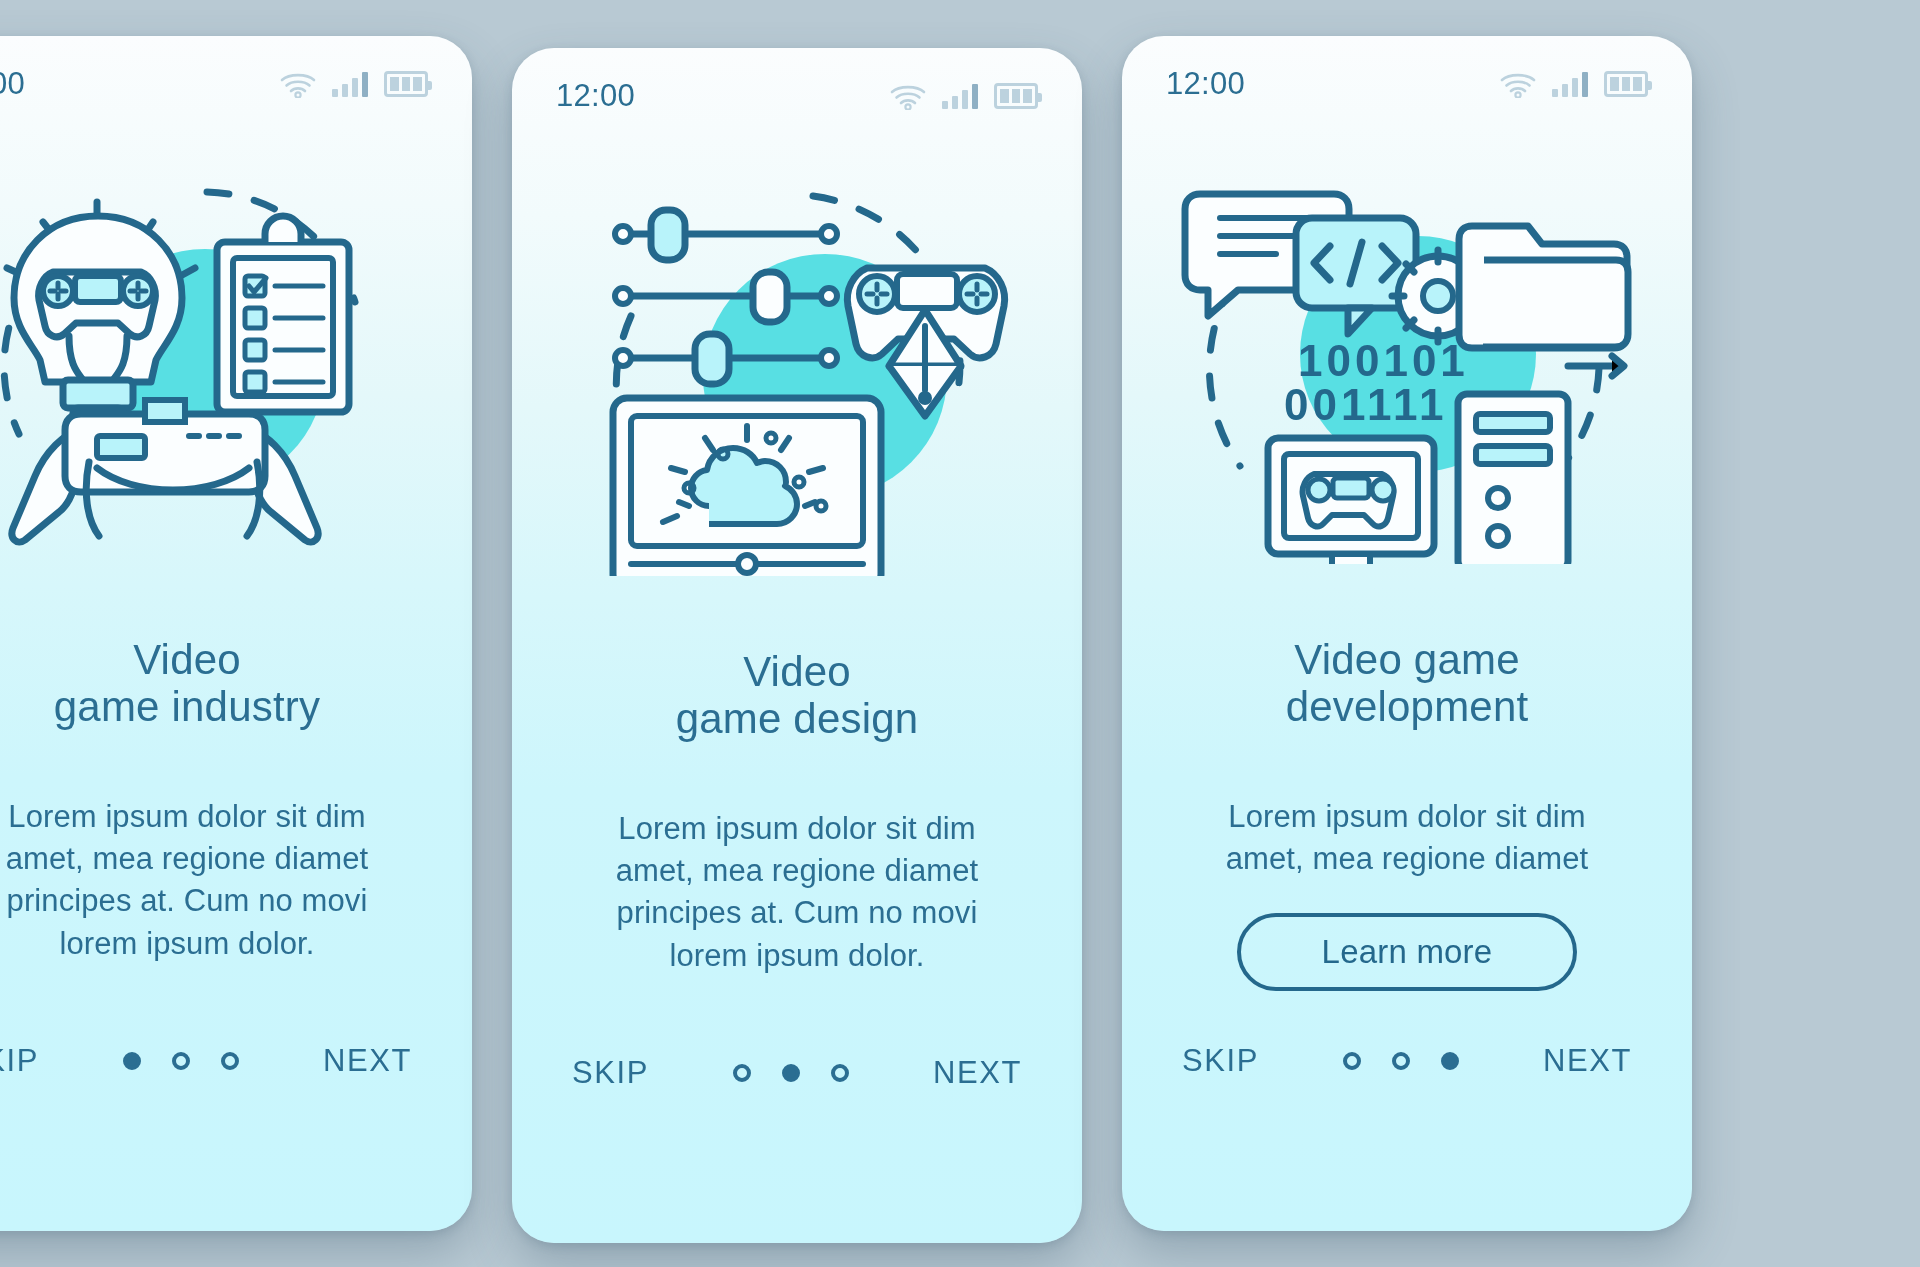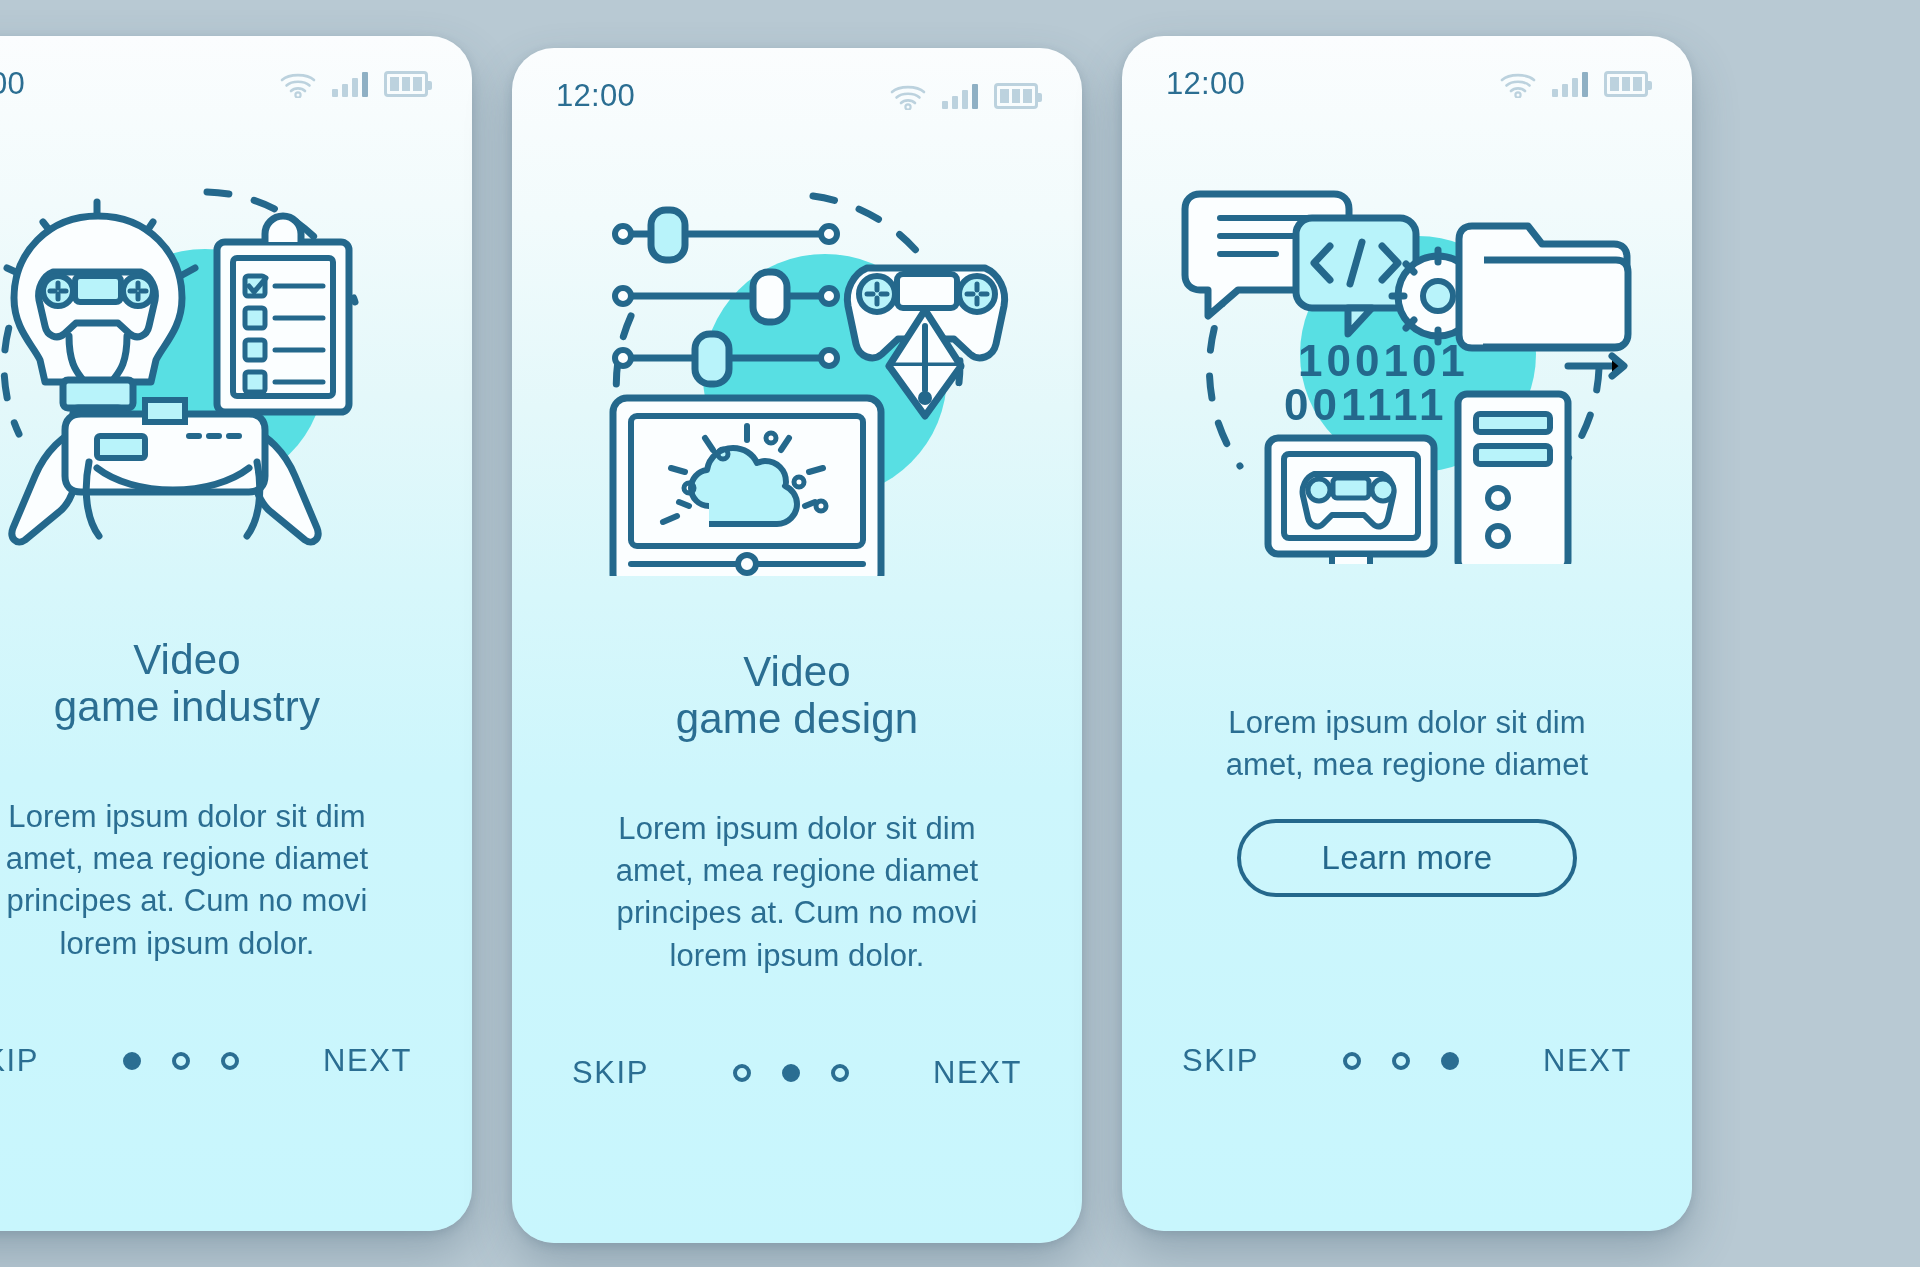--- a/index.html
+++ b/index.html
@@ -476,20 +476,22 @@
           <rect x="286" y="230" width="110" height="176" rx="9" fill="#fbfeff" stroke="#24688c" stroke-width="7"></rect>
           <rect x="304" y="250" width="74" height="18" rx="4" fill="#b8f3fa" stroke="#24688c" stroke-width="6"></rect>
           <rect x="304" y="282" width="74" height="18" rx="4" fill="#b8f3fa" stroke="#24688c" stroke-width="6"></rect>
           <circle cx="326" cy="334" r="10" fill="none" stroke="#24688c" stroke-width="6"></circle>
           <circle cx="326" cy="372" r="10" fill="none" stroke="#24688c" stroke-width="6"></circle>
         </g>
       </svg>
     </div>
 
     <div class="content">
+      <h2 class="title">Video game
+development</h2>
       <p class="desc">Lorem ipsum dolor sit dim
 amet, mea regione diamet</p>
       <div class="learn-wrap">
         <button class="learn">Learn more</button>
       </div>
     </div>
 
     <div class="footer">
       <button class="navlink">SKIP</button>
       <div class="dots">

